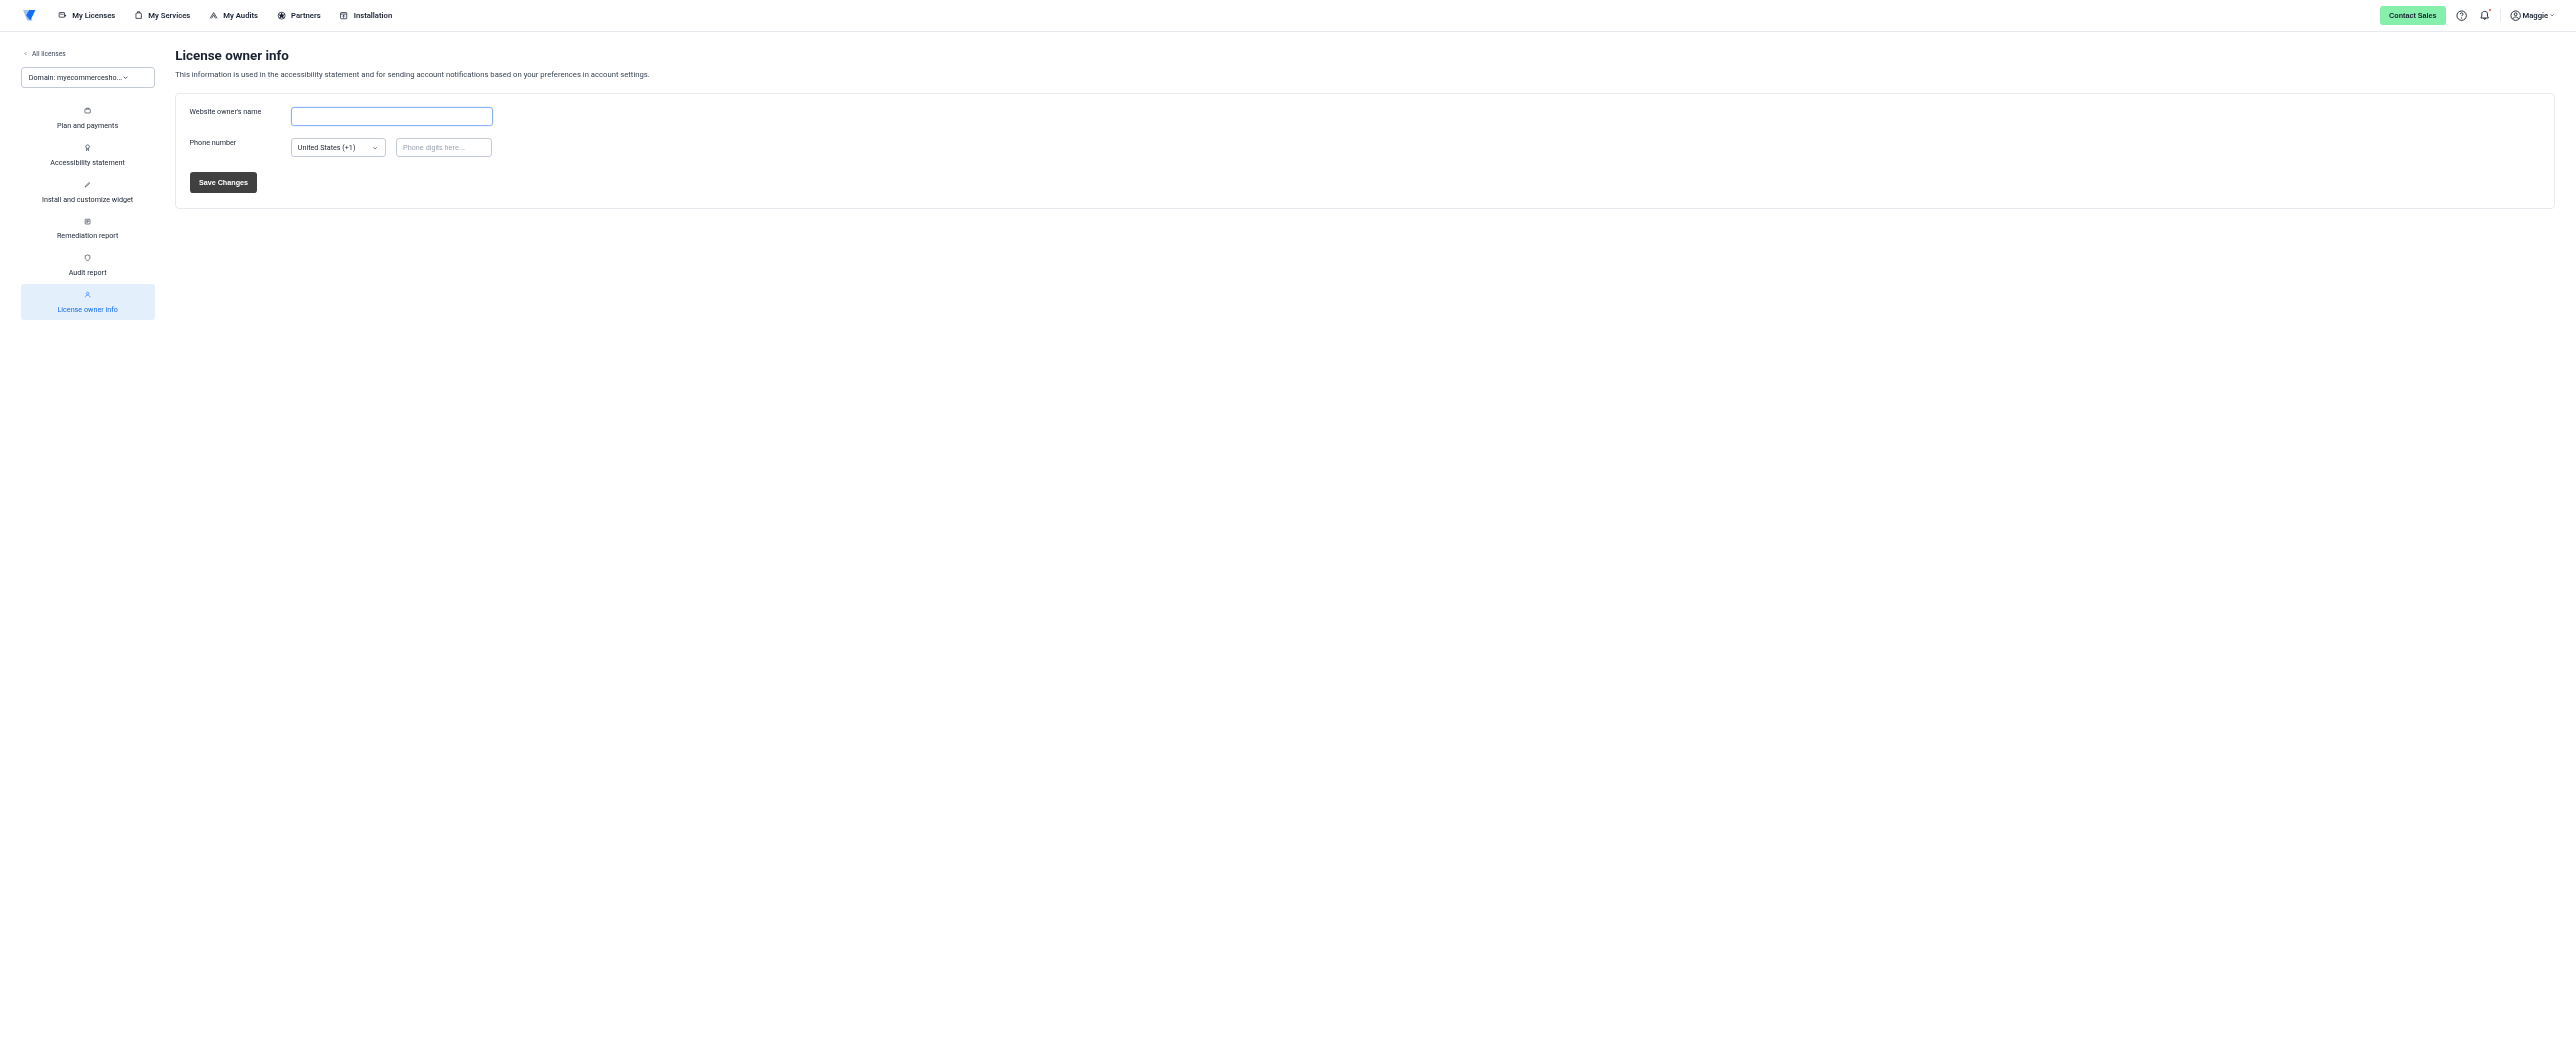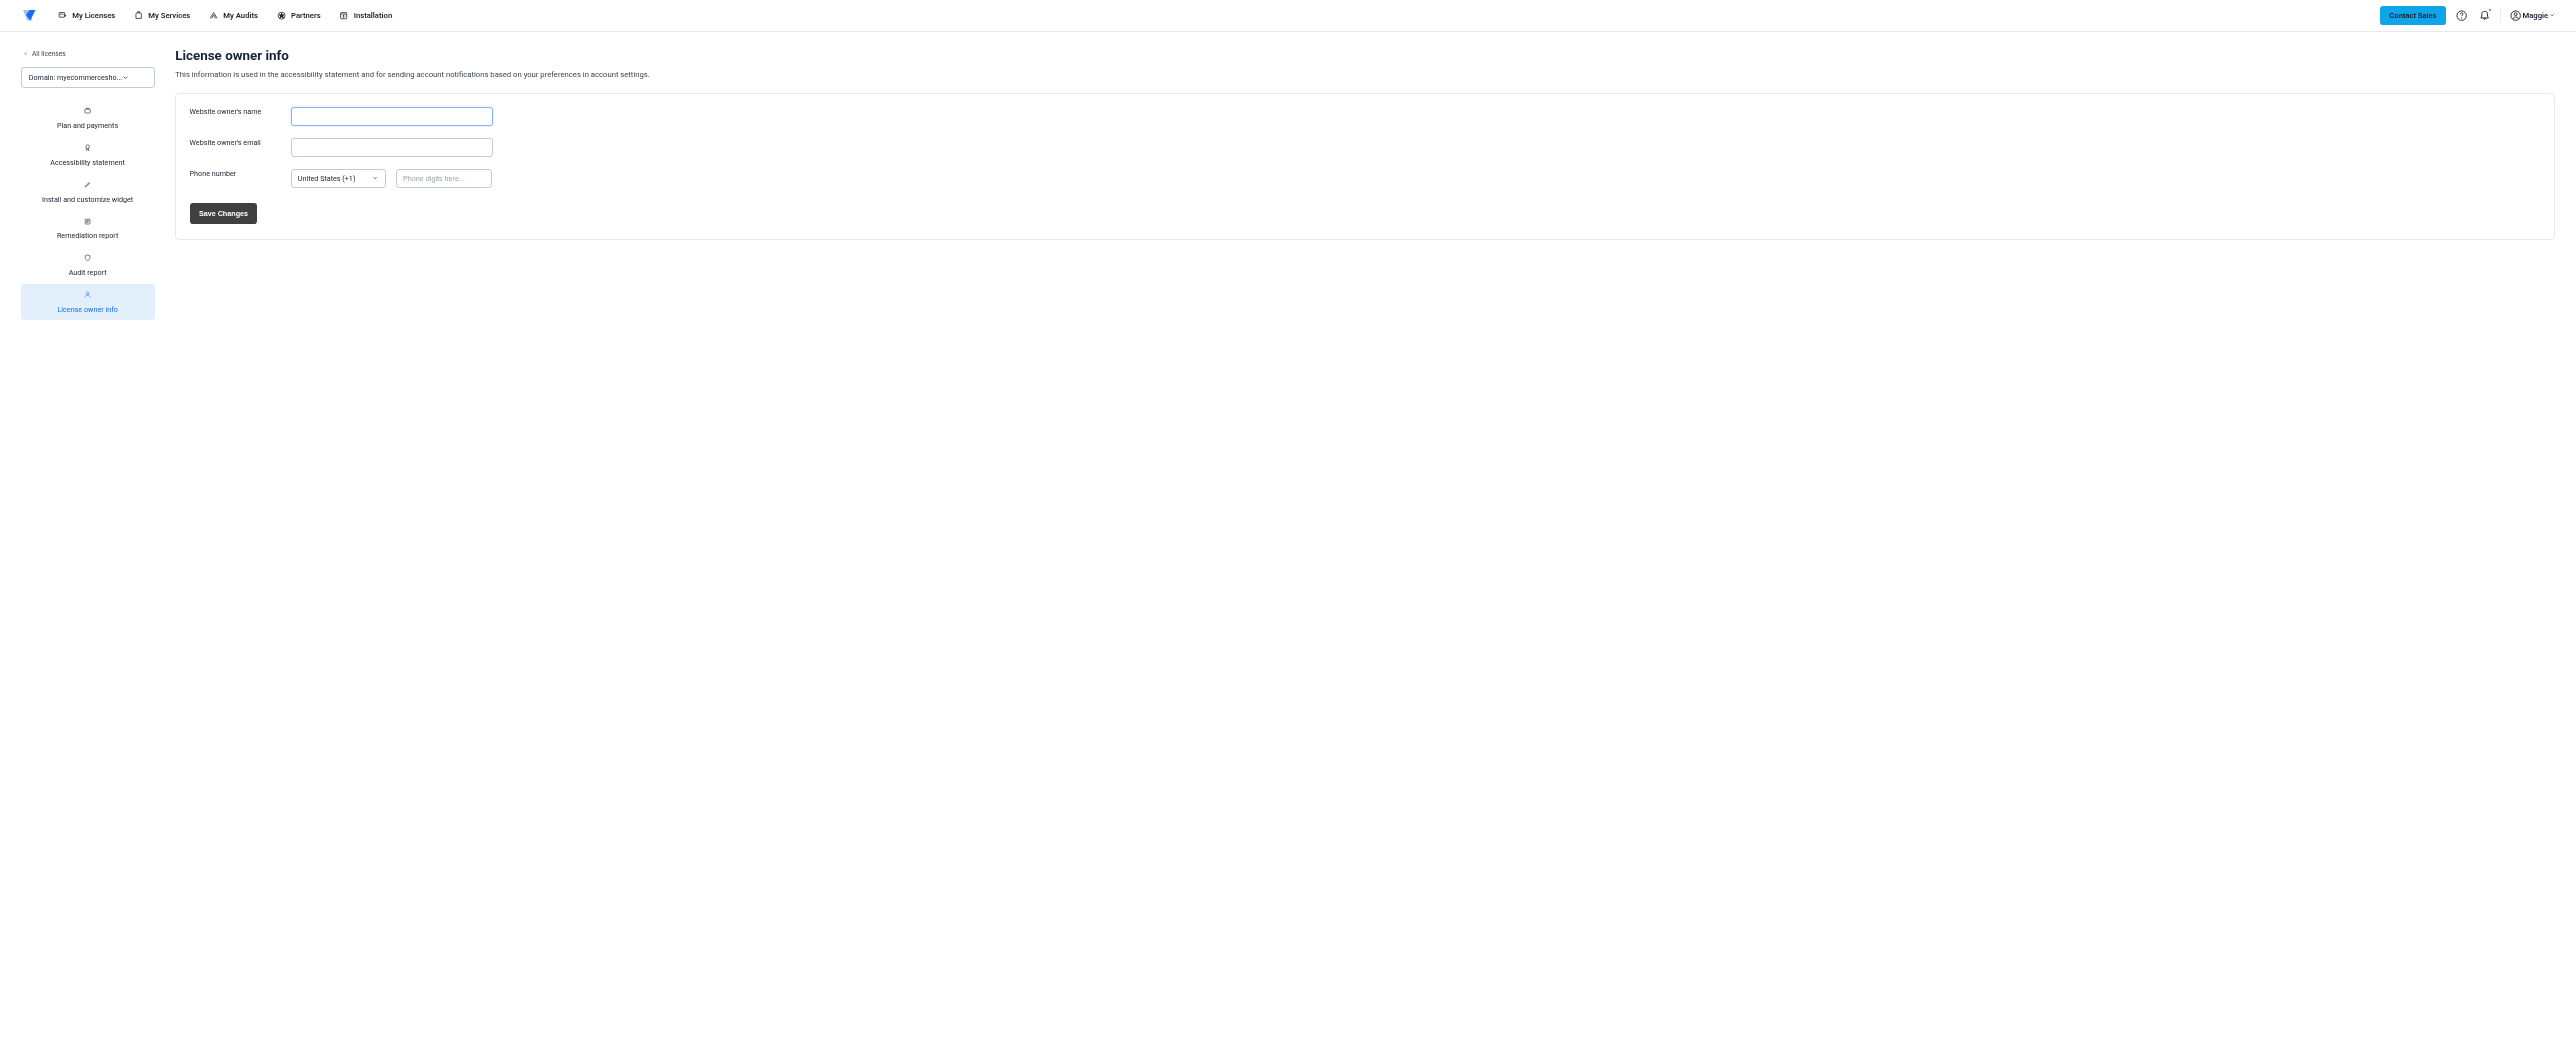--- a/index.html
+++ b/index.html
@@ -54,21 +54,21 @@
       height: 9.3px;
     }
     
     .header-right {
       display: flex;
       align-items: center;
       gap: 9.3px;
     }
     
     .contact-sales-btn {
-      background: #0ea5e9;
+      background: #86efac;
       border: none;
       padding: 5.2px 9.3px;
       border-radius: 3.1px;
       font-size: 7.2px;
       font-weight: 600;
       color: #1a2332;
       cursor: pointer;
     }
     
     .icon-btn {
@@ -475,24 +475,20 @@
   <div class="content">
     <h1 class="page-title">License owner info</h1>
     <p class="page-description">This information is used in the accessibility statement and for sending account notifications based on your preferences in account settings.</p>
 
     <div class="form-card">
       <div class="form-row">
         <label class="form-label">Website owner's name</label>
         <input type="text" class="form-input highlighted" value="" style="">
       </div>
       
-      <div class="form-row">
-        <label class="form-label">Website owner's email</label>
-        <input type="text" class="form-input" value="" style="">
-      </div>
       
       <div class="form-row">
         <label class="form-label">Phone number</label>
         <div class="phone-row">
           <div class="country-select">
             <span>United States (+1)</span>
             <svg width="6.2" height="6.2" viewBox="0 0 24 24" fill="none" stroke="#1a2332" stroke-width="2.5">
               <path d="M6 9 L12 15 L18 9"></path>
             </svg>
           </div>

